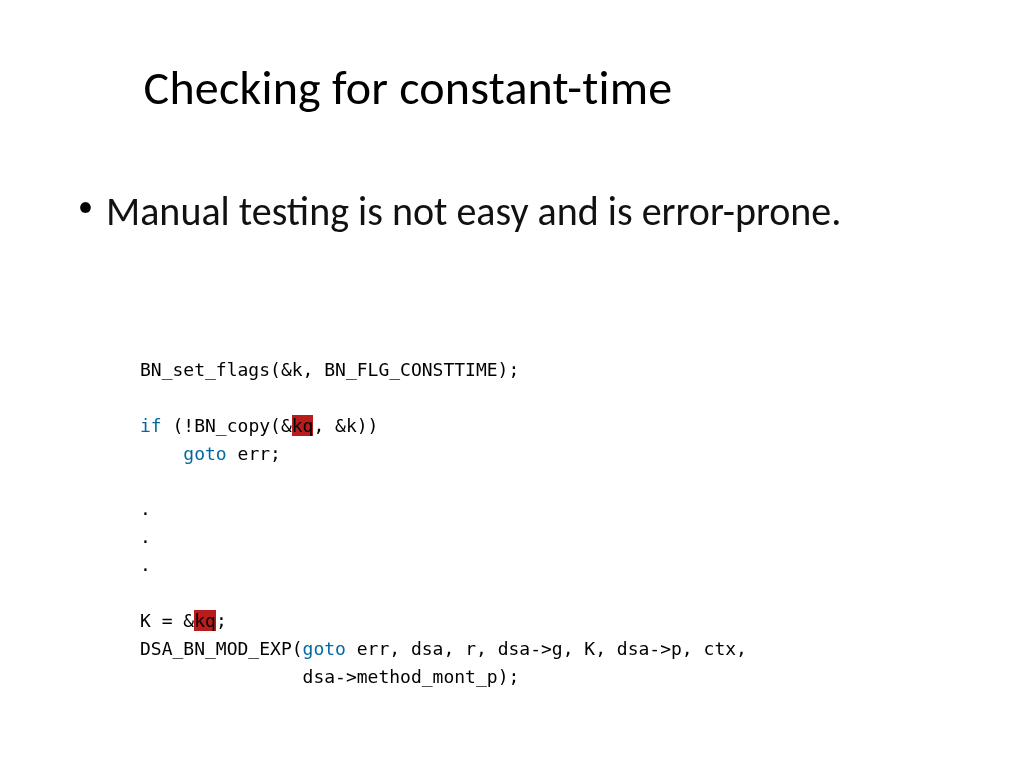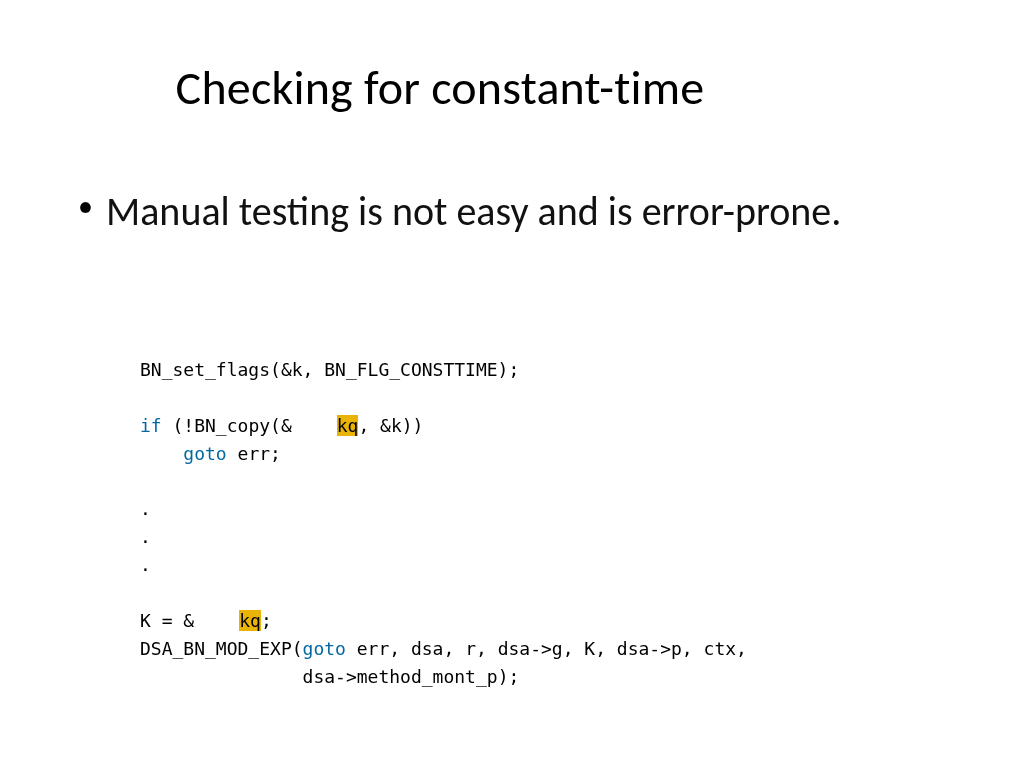--- a/index.html
+++ b/index.html
@@ -21,21 +21,20 @@
   .title {
     position: absolute;
     top: 58px;
     left: 0;
     width: 816px;
     text-align: center;
     font-size: 48px;
     font-weight: 400;
     color: #000;
     letter-spacing: 0.2px;
-    padding-left: 32px;
   }
   .bullets {
     position: absolute;
     top: 186px;
     left: 74px;
     right: 74px;
     font-size: 40px;
     color: #111;
     margin: 0;
     padding: 0;
@@ -59,21 +58,21 @@
     top: 356px;
     left: 140px;
     font-family: "Menlo", "Monaco", "Consolas", monospace;
     font-size: 18px;
     line-height: 1.55;
     color: #000;
     white-space: pre;
     font-weight: 500;
   }
   .kw   { color: #0369a1; } 
-  .hl   { background: #eab308; margin-left: 45px; } 
+  .hl   { background: #b91c1c; } 
 </style>
 </head>
 <body>
 
 <div class="slide">
 
   <div class="title">Checking for constant-time</div>
 
   <ul class="bullets">
     <li>Manual testing is not easy and is error-prone.</li>

